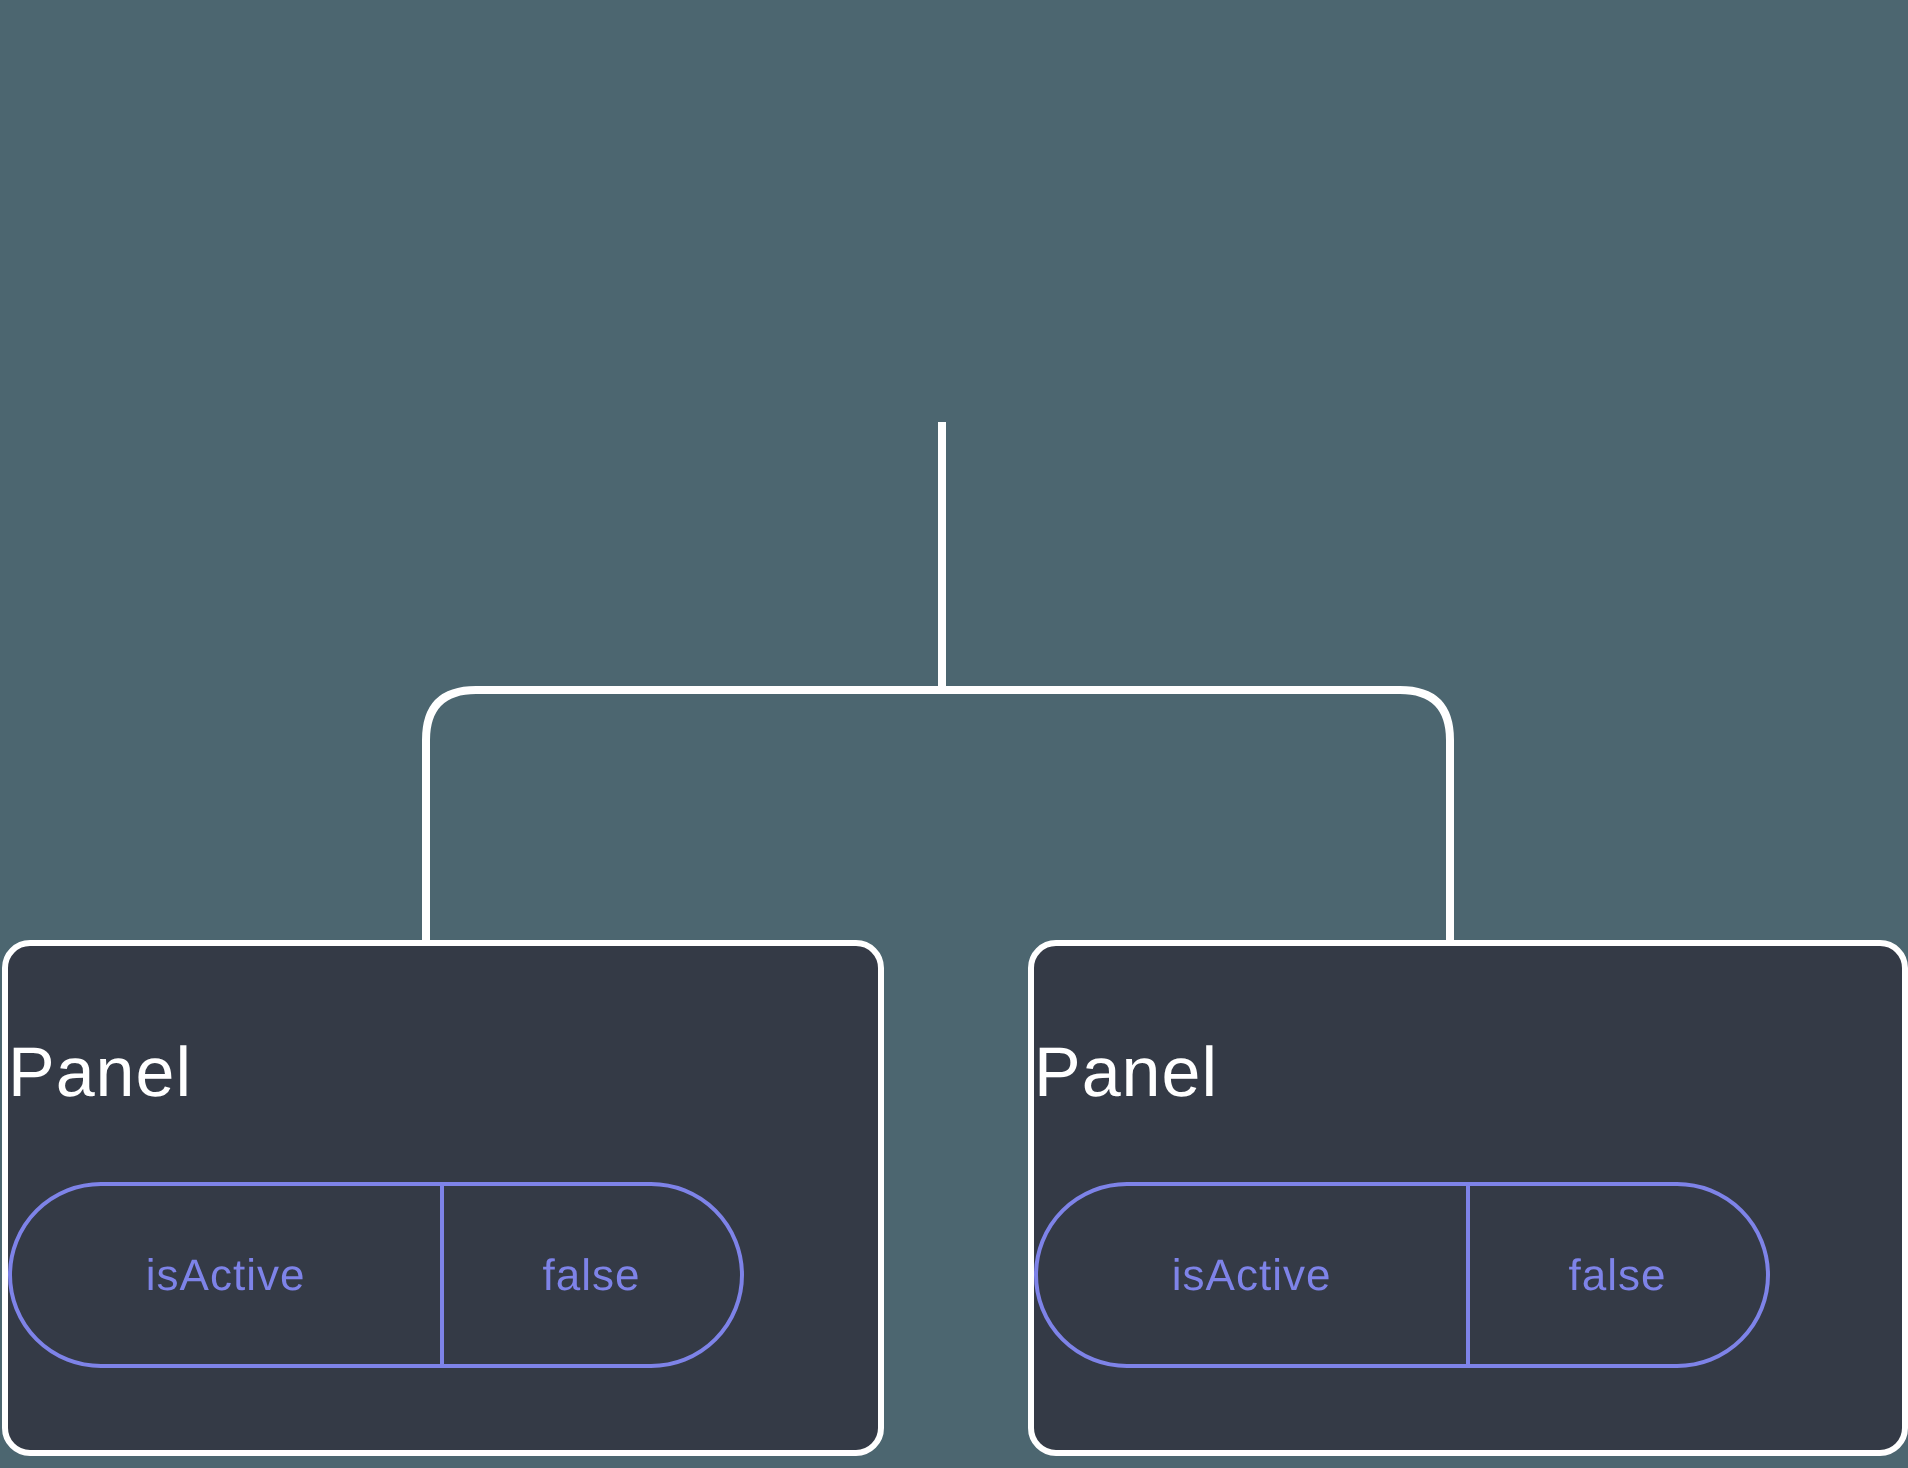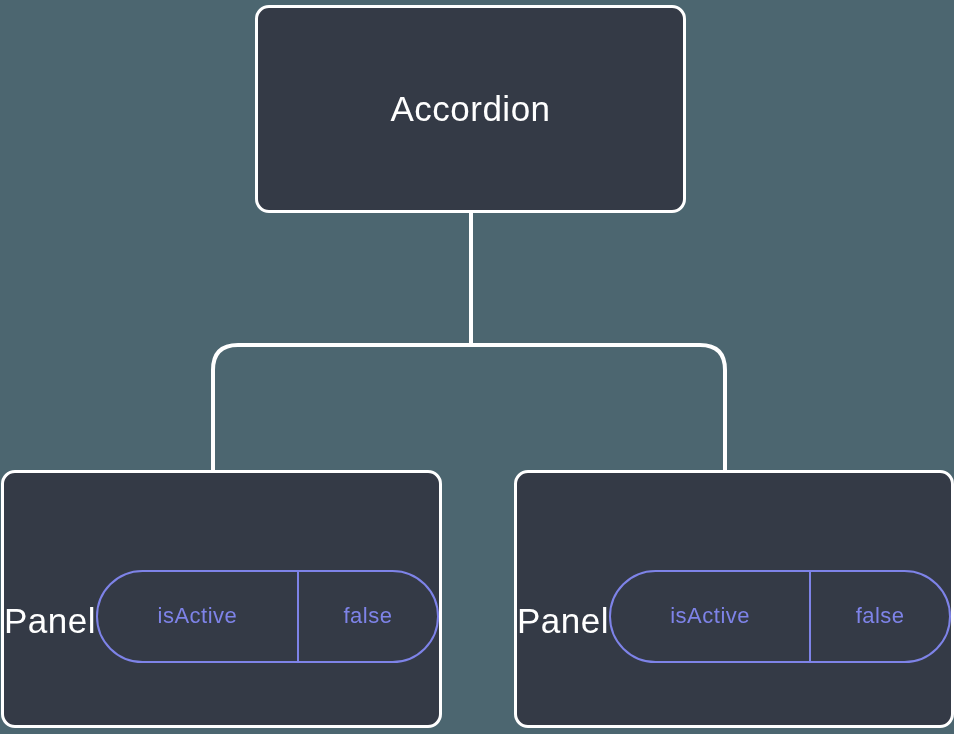--- a/index.html
+++ b/index.html
@@ -36,22 +36,22 @@
     height: 208px;
     display: flex;
     align-items: center;
     justify-content: center;
   }
   .panel-node {
     top: 470px;
     width: 441px;
     height: 258px;
     display: flex;
-    flex-direction: row;
-    align-items: center;
+    flex-direction: column;
+    align-items: flex-start;
   }
   .panel-left  { left: 1px; }
   .panel-right { left: 514px; width: 440px; }
   .panel-node .node-label {
     margin-top: 44px;
   }
   .state-pill {
     margin-top: 34px;
     width: 368px;
     height: 93px;
@@ -86,23 +86,20 @@
 </head>
 <body>
 
 <div class="canvas">
 
   <svg class="connectors" width="954" height="734" viewBox="0 0 954 734">
     <path d="M 471 211 L 471 346" stroke="#FFFFFF" stroke-width="4" fill="none"></path>
     <path d="M 213 471 L 213 370 Q 213 345 238 345 L 700 345 Q 725 345 725 370 L 725 471" stroke="#FFFFFF" stroke-width="4" fill="none"></path>
   </svg>
 
-  <div class="node root-node">
-    <span class="node-label">Accordion</span>
-  </div>
 
   <div class="node panel-node panel-left">
     <span class="node-label">Panel</span>
     <div class="state-pill">
       <span class="state-cell key">isActive</span>
       <span class="state-cell value">false</span>
     </div>
   </div>
 
   <div class="node panel-node panel-right">

